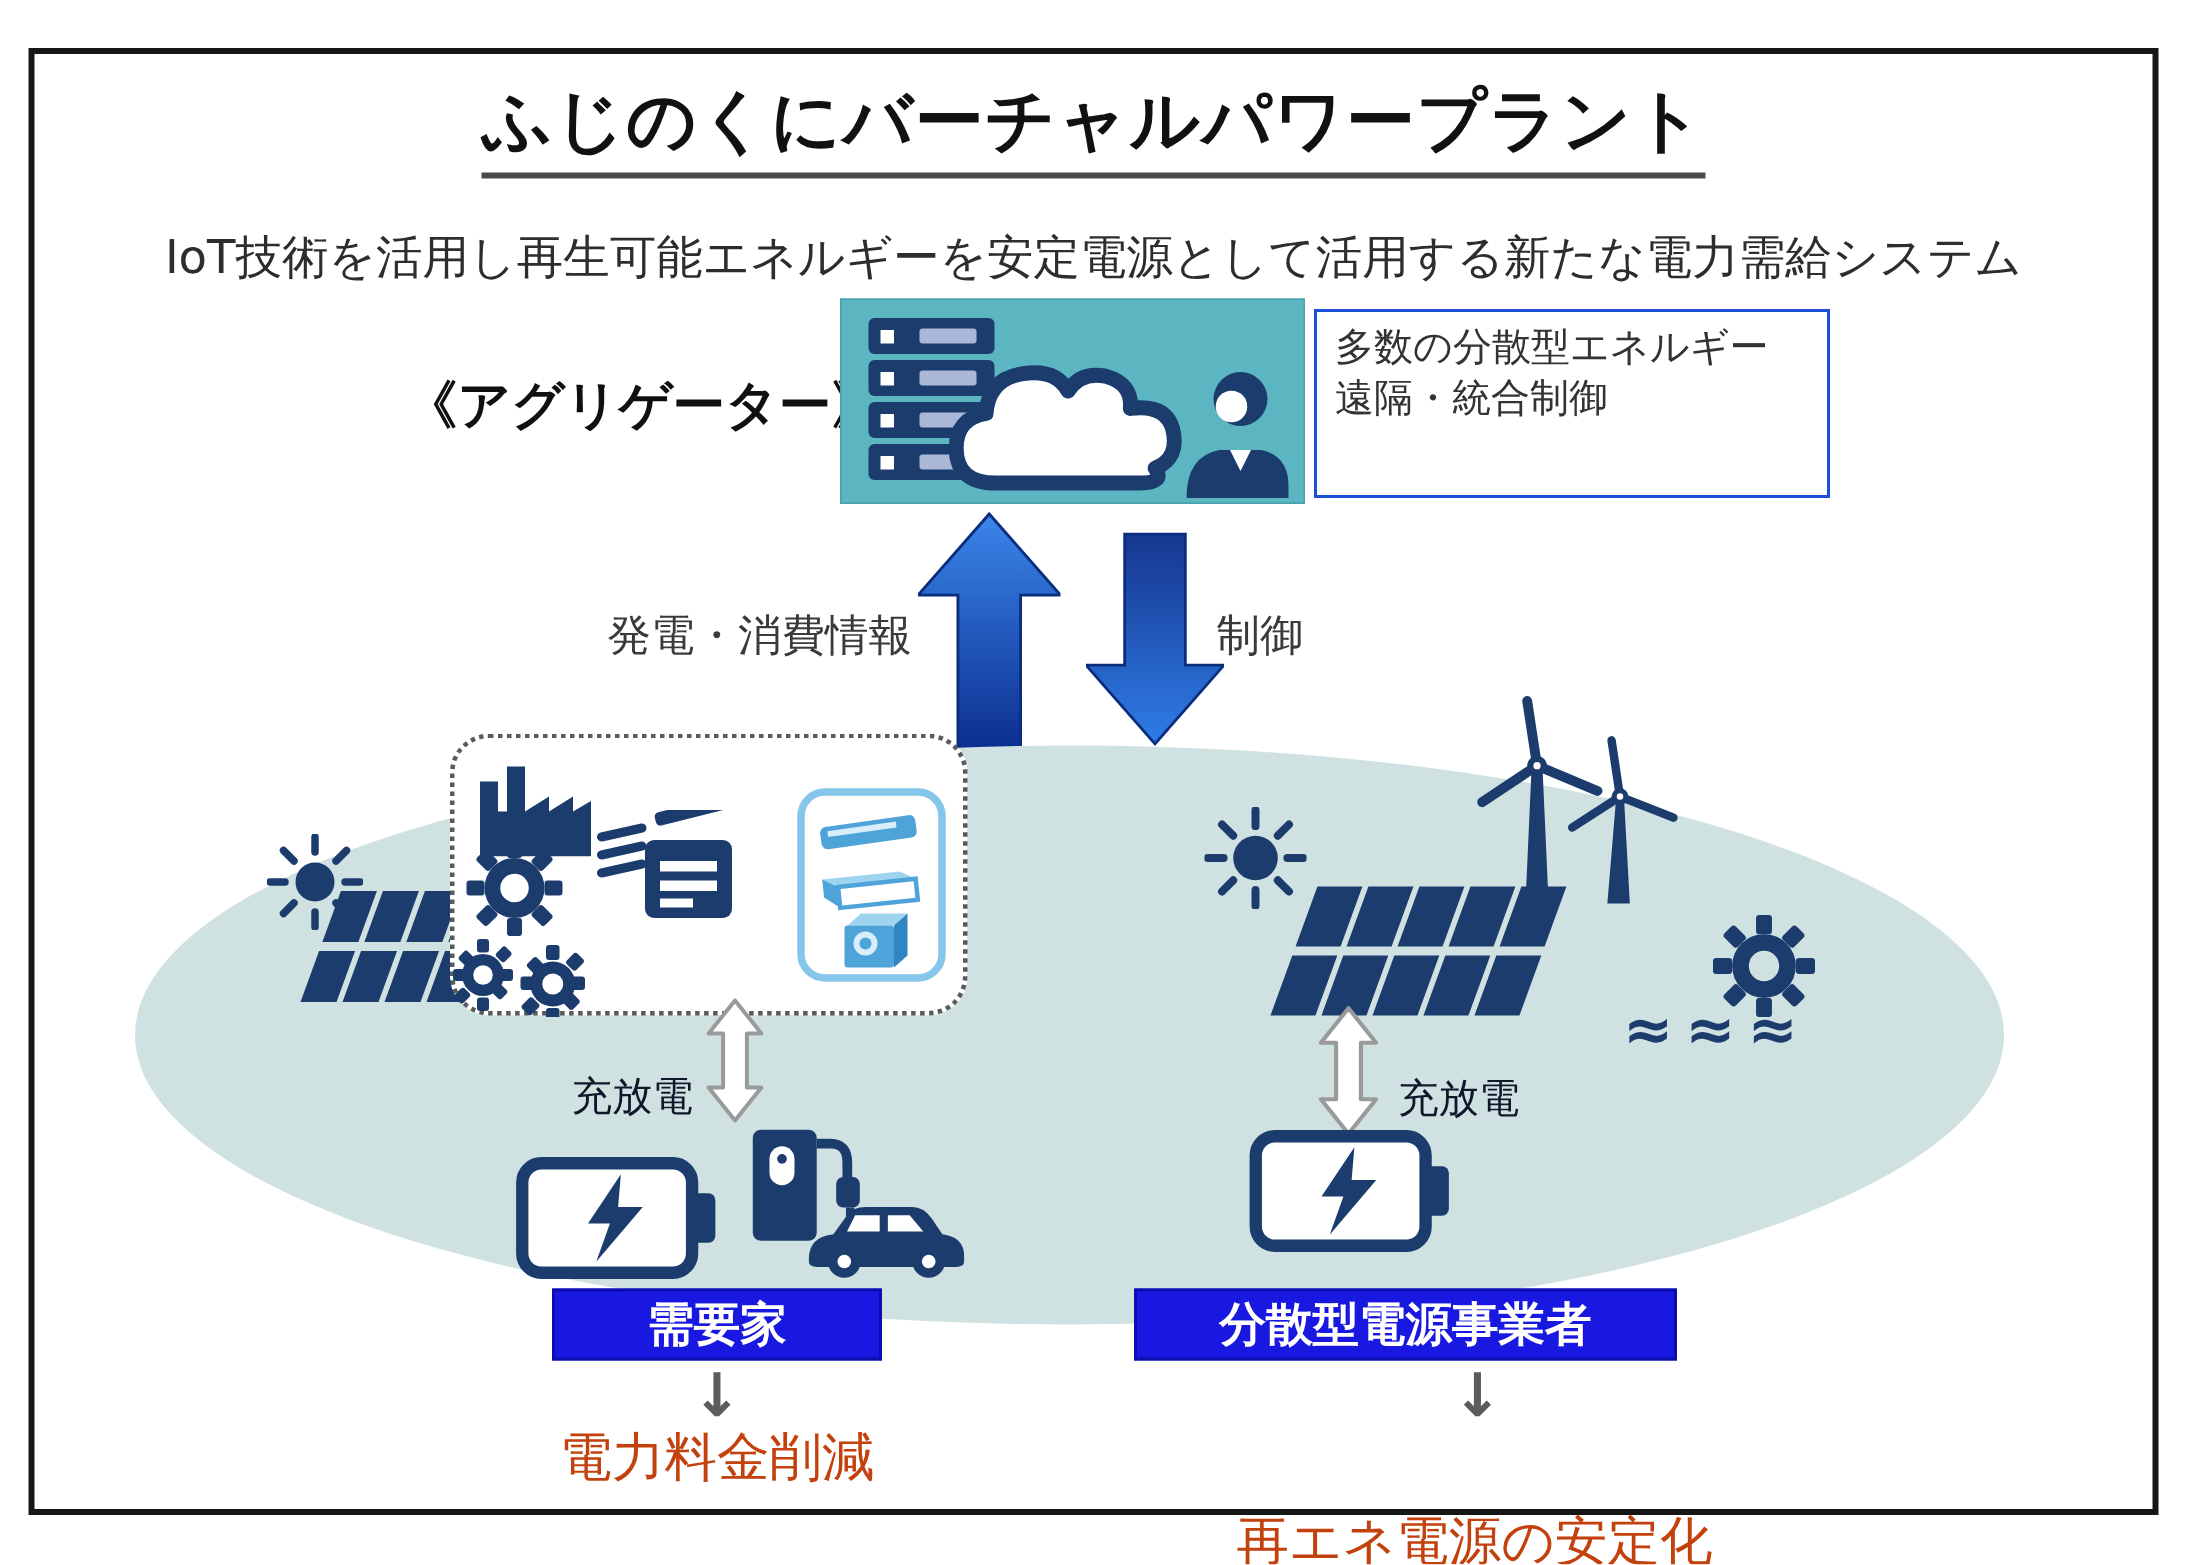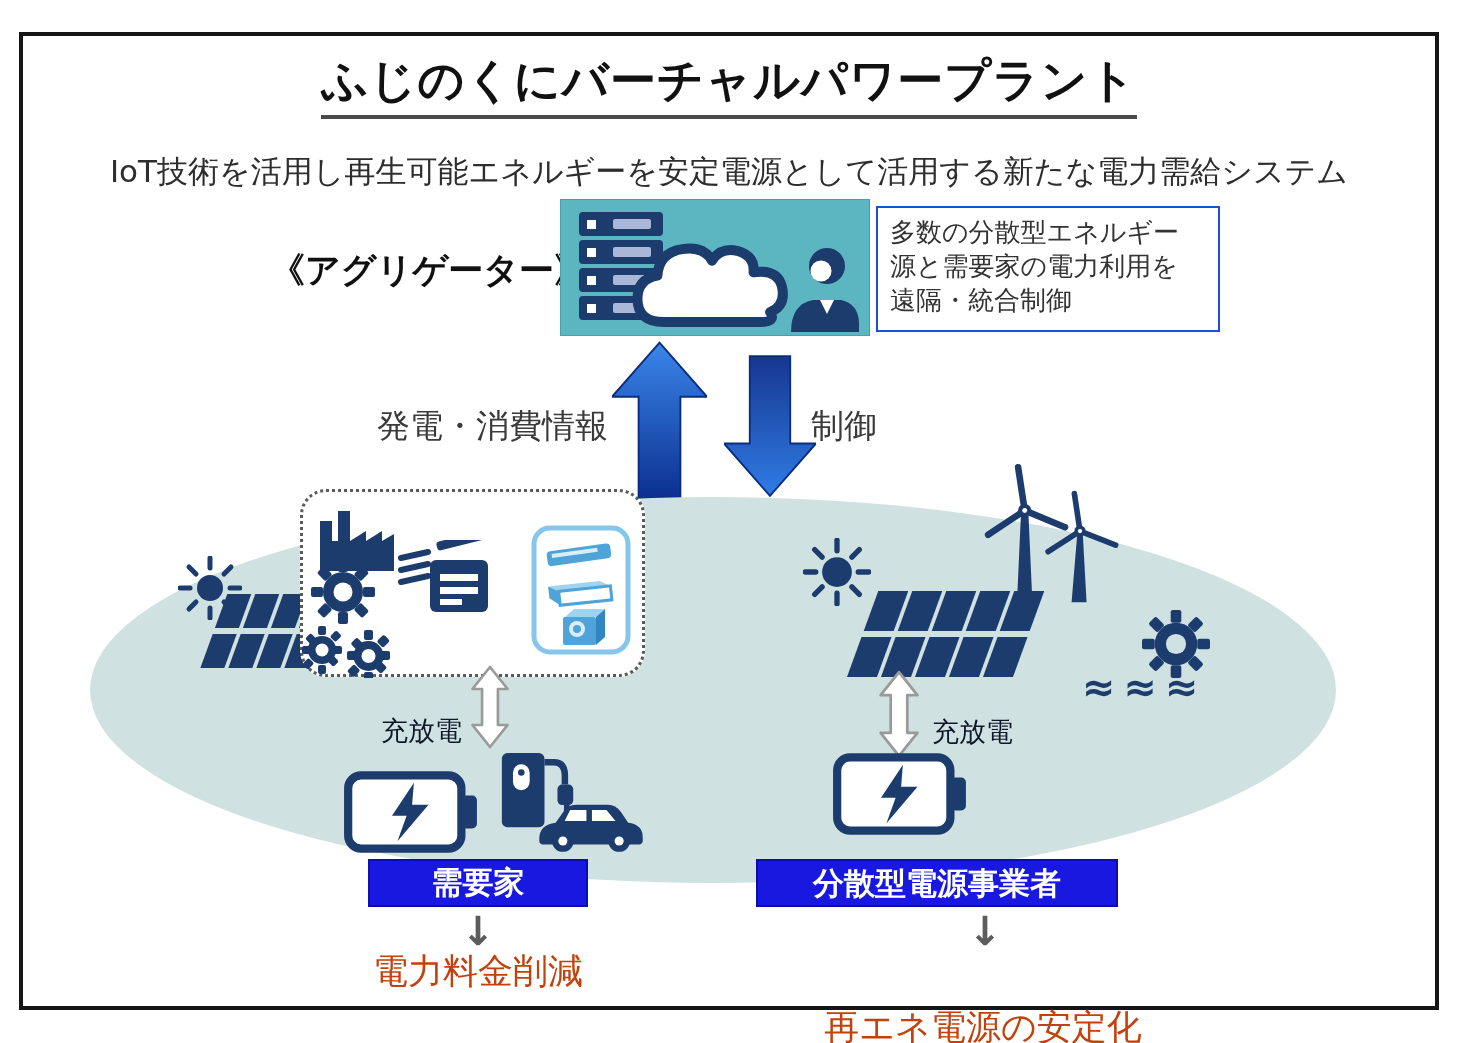--- a/index.html
+++ b/index.html
@@ -8,21 +8,21 @@
   .frame{position:absolute;left:19px;top:32px;width:1420px;height:978px;
          border:4px solid #161616;background:#fff;box-sizing:border-box;}
   .abs{position:absolute;}
   .title{left:0;top:50px;width:100%;text-align:center;font-size:46px;font-weight:700;letter-spacing:1px;}
   .title span{display:inline-block;border-bottom:4px solid #4a4a4a;padding-bottom:3px;}
   .subtitle{left:0;top:134px;width:100%;text-align:center;font-size:31px;font-weight:400;color:#2d2d2d;margin-top:17px;}
   .agg-label{left:270px;top:247px;font-size:35px;font-weight:700;color:#101010;}
   .agg-box{left:560px;top:199px;width:310px;height:137px;background:#5cb6c2;border:1px solid #46a0ad;box-sizing:border-box;}
   .desc-box{left:876px;top:206px;width:344px;height:126px;border:2px solid #1d4ed8;background:#fff;
             box-sizing:border-box;padding:8px 12px;font-size:26px;line-height:1.3;color:#333;}
-  .flow-label{font-size:33px;color:#3a3a3a;font-weight:500;}
+  .flow-label{font-size:29px;color:#3a3a3a;font-weight:500;}
   .ellipse{left:90px;top:497px;width:1246px;height:386px;background:#cfe2e1;border-radius:50%;}
   .dashed-box{left:300px;top:489px;width:345px;height:188px;border:3px dotted #5a5a5a;border-radius:26px;
               background:#fff;box-sizing:border-box;}
   .charge-label{font-size:27px;color:#0f172a;margin-top:16px;}
   .name-box{height:48px;background:#1818e0;border:2px solid #0d0dae;box-sizing:border-box;
             color:#fff;font-size:31px;font-weight:700;text-align:center;line-height:44px;}
   .down-glyph{font-size:40px;color:#5c5c5c;font-weight:700;text-align:center;}
   .benefit{font-size:35px;color:#c2410c;font-weight:500;text-align:center;}
   .waves{font-size:40px;font-weight:700;color:#1c3c6e;letter-spacing:8px;}
   svg{display:block;}
@@ -67,21 +67,20 @@
     <svg class="abs" style="left:228px;top:44px;" width="72" height="88" viewBox="0 0 72 88">
       <circle cx="38" cy="22" r="18" fill="#1c3c6e"></circle>
       <circle cx="32" cy="27" r="10.5" fill="#ffffff"></circle>
       <path d="M2 88 Q2 60 24 56 L52 56 Q70 60 70 80 L70 88 Z" fill="#1c3c6e"></path>
       <polygon points="31,56 38,70 45,56" fill="#ffffff"></polygon>
     </svg>
   </div>
 
   <div class="abs desc-box">
     <div>多数の分散型エネルギー</div>
-    <div>源と需要家の電力利用を</div>
     <div>遠隔・統合制御</div>
   </div>
 
   <svg class="abs" style="left:612px;top:341px;" width="95" height="160" viewBox="0 0 100 165">
     <defs>
         <linearGradient id="gUp" x1="0" y1="0" x2="0" y2="1">
       <stop offset="0" stop-color="#3b86ea"></stop>
           <stop offset="1" stop-color="#0b2f90"></stop>
     </linearGradient>
       </defs>
@@ -222,21 +221,21 @@
   <svg class="abs" style="left:532px;top:786px;" width="118" height="70" viewBox="0 0 130 72">
     <path d="M8 56 Q8 40 26 38 L36 24 Q40 18 50 18 L84 18 Q92 18 98 26 L106 38 Q122 40 122 54 L122 58 Q122 62 116 62 L14 62 Q8 62 8 58 Z" fill="#1c3c6e"></path>
     <polygon points="42,24 60,24 60,36 36,36" fill="#ffffff"></polygon>
     <polygon points="66,24 82,24 92,36 66,36" fill="#ffffff"></polygon>
     <circle cx="34" cy="58" r="12" fill="#1c3c6e"></circle>
       <circle cx="34" cy="58" r="5" fill="#ffffff"></circle>
     <circle cx="96" cy="58" r="12" fill="#1c3c6e"></circle>
       <circle cx="96" cy="58" r="5" fill="#ffffff"></circle>
   </svg>
 
-  <div class="abs name-box" style="left:368px;top:859px;width:220px;font-family:Liberation Serif, serif;">需要家</div>
+  <div class="abs name-box" style="left:368px;top:859px;width:220px;">需要家</div>
   <div class="abs down-glyph" style="left:448px;top:908px;width:60px;">↓</div>
   <div class="abs benefit" style="left:358px;top:948px;width:240px;">電力料金削減</div>
 
   <svg class="abs" style="left:803px;top:538px;" width="68" height="68" viewBox="0 0 64 64">
     <g stroke="#1c3c6e" stroke-width="5" stroke-linecap="round">
       <line x1="32" y1="2" x2="32" y2="12"></line>
         <line x1="32" y1="52" x2="32" y2="62"></line>
       <line x1="2" y1="32" x2="12" y2="32"></line>
         <line x1="52" y1="32" x2="62" y2="32"></line>
       <line x1="11" y1="11" x2="18" y2="18"></line>

